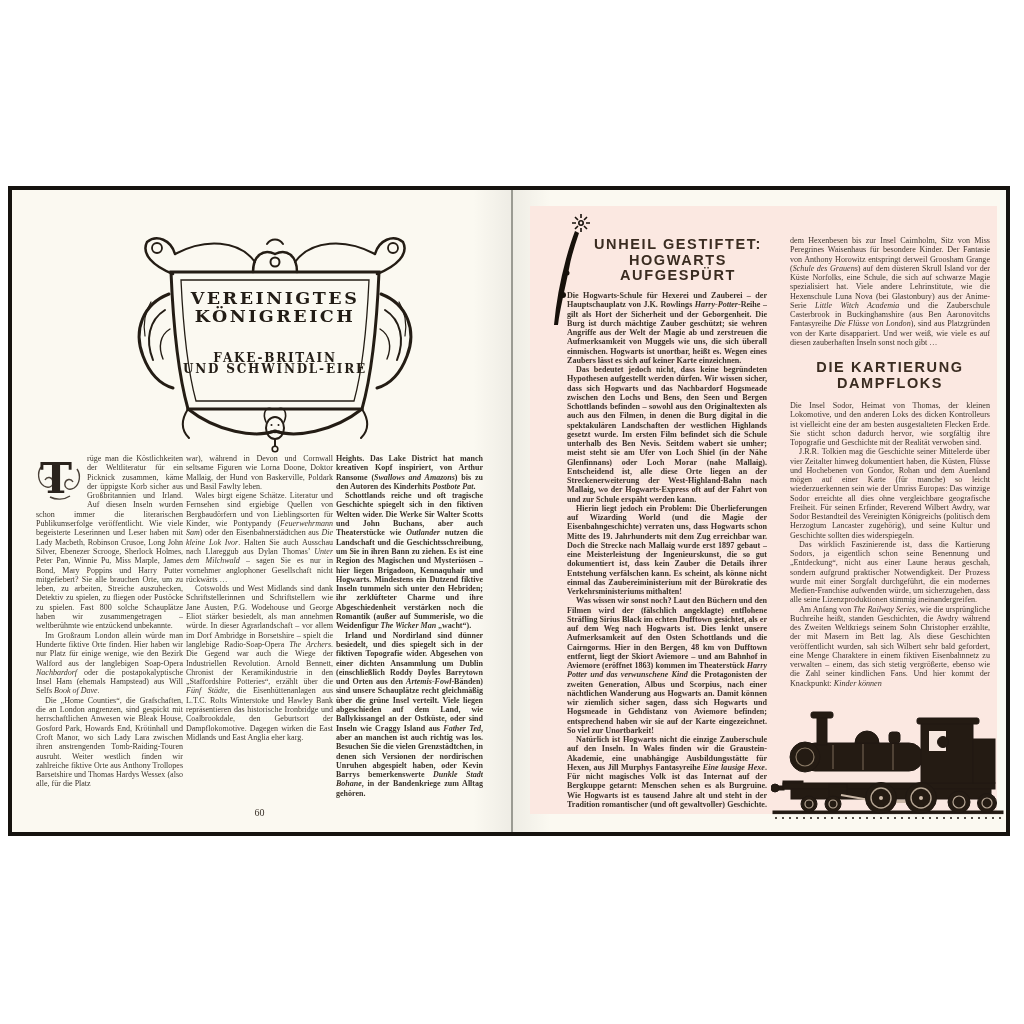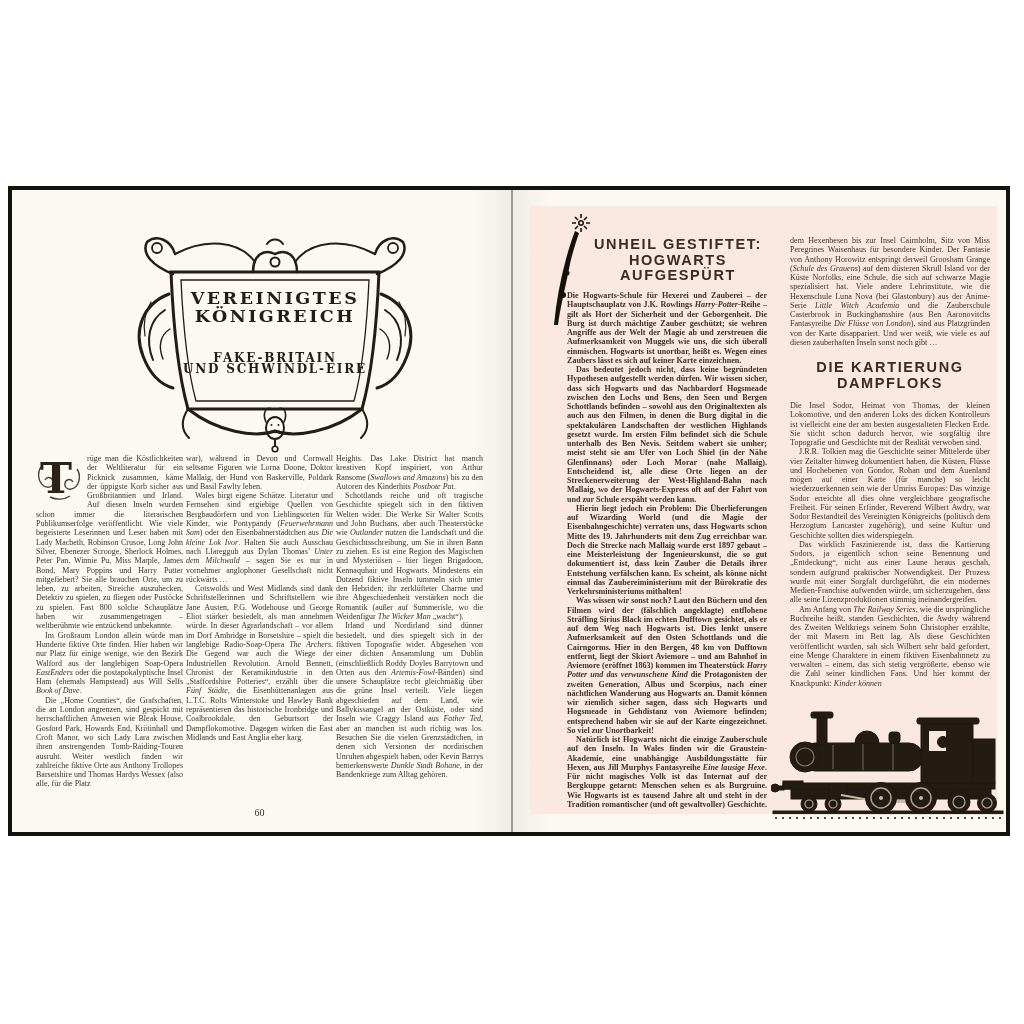--- a/index.html
+++ b/index.html
@@ -28,21 +28,21 @@
                  font-family:"DejaVu Serif", serif; font-weight:700; font-size:12px;
                  line-height:11px; letter-spacing:1.8px; color:#231d16; }
 
   
   .col { position:absolute; overflow:hidden; color:#3b332b; text-align:justify;
          font-size:8px; line-height:9.3px; hyphens:auto; -webkit-hyphens:auto; }
   .col p { margin:0; }
   .col p + p { text-indent:9px; }
   .col i { font-style:italic; }
   .lcol { top:264px; width:147px; height:352px; }
-  .l1 { left:24px; } .l2 { left:174px; } .l3 { left:324px; }
+  .l1 { left:24px; } .l2 { left:174px; } .l3 { left:324px;font-weight:bold; }
 
   .dropcap { float:left; position:relative; width:46px; height:46px; margin:1px 5px 1px 0; }
   .dc-letter { position:absolute; left:4px; top:0; font-family:"DejaVu Serif", serif;
                font-weight:700; font-size:43px; line-height:46px; color:#2a231c; }
   .dc-orn { position:absolute; left:0; top:0; width:46px; height:46px; }
 
   .page-number { position:absolute; left:174px; top:617px; width:147px; text-align:center;
                  font-size:10px; color:#3b332b; }
 
   
@@ -122,21 +122,21 @@
             <svg class="dc-orn" viewBox="0 0 46 46" aria-hidden="true">
               <g fill="none" stroke="#4a4138" stroke-width="1.4">
                 <path d="M5,12 C1,18 2,27 8,31 C13,34 18,31 17,26 C16,22 11,21 9,25"></path>
                 <path d="M41,14 C45,20 44,29 38,33 C33,36 28,33 29,28 C30,24 35,23 37,27"></path>
                 <path d="M14,42 C20,45 28,45 34,41"></path>
               </g>
             </svg>
             <span class="dc-letter">T</span>
           </span><span>rüge man die Köstlichkeiten der Weltliteratur für ein Picknick zusammen, käme der üppigste Korb sicher aus Großbritannien und Irland. Auf diesen Inseln wurden schon immer die literarischen Publikumserfolge veröffentlicht. Wie viele begeisterte Leserinnen und Leser haben mit Lady Macbeth, Robinson Crusoe, Long John Silver, Ebenezer Scrooge, Sherlock Holmes, Peter Pan, Winnie Pu, Miss Marple, James Bond, Mary Poppins und Harry Putter mitgefiebert? Sie alle brauchen Orte, um zu leben, zu arbeiten, Streiche auszuhecken, Detektiv zu spielen, zu fliegen oder Pustöcke zu spielen. Fast 800 solche Schauplätze haben wir zusammengetragen – weltberühmte wie entzückend unbekannte.</span>
         </p>
-        <p>Im Großraum London allein würde man Hunderte fiktive Orte finden. Hier haben wir nur Platz für einige wenige, wie den Bezirk Walford aus der langlebigen Soap-Opera <i>EastEnders</i> oder die postapokalyptische Insel Ham (ehemals Hampstead) aus Will Selfs <i>Book of Dave</i>.</p>
+        <p>Im Großraum London allein würde man Hunderte fiktive Orte finden. Hier haben wir nur Platz für einige wenige, wie den Bezirk Walford aus der langlebigen Soap-Opera <i>Nachbardorf</i> oder die postapokalyptische Insel Ham (ehemals Hampstead) aus Will Selfs <i>Book of Dave</i>.</p>
         <p>Die „Home Counties“, die Grafschaften, die an London angrenzen, sind gespickt mit herrschaftlichen Anwesen wie Bleak House, Gosford Park, Howards End, Krötinhall und Croft Manor, wo sich Lady Lara zwischen ihren anstrengenden Tomb-Raiding-Touren ausruht. Weiter westlich finden wir zahlreiche fiktive Orte aus Anthony Trollopes Barsetshire und Thomas Hardys Wessex (also alle, für die Platz</p>
       </div>
 
       <div class="col lcol l2">
         <p>war), während in Devon und Cornwall seltsame Figuren wie Lorna Doone, Doktor Mallaig, der Hund von Baskerville, Poldark und Basil Fawlty leben.</p>
         <p>Wales birgt eigene Schätze. Literatur und Fernsehen sind ergiebige Quellen von Bergbaudörfern und von Lieblingsorten für Kinder, wie Pontypandy (<i>Feuerwehrmann Sam</i>) oder den Eisenbahnerstädtchen aus <i>Die kleine Lok Ivor</i>. Halten Sie auch Ausschau nach Llareggub aus Dylan Thomas’ <i>Unter dem Milchwald</i> – sagen Sie es nur in vornehmer anglophoner Gesellschaft nicht rückwärts …</p>
         <p>Cotswolds und West Midlands sind dank Schriftstellerinnen und Schriftstellern wie Jane Austen, P.G. Wodehouse und George Eliot stärker besiedelt, als man annehmen würde. In dieser Agrarlandschaft – vor allem im Dorf Ambridge in Borsetshire – spielt die langlebige Radio-Soap-Opera <i>The Archers</i>. Die Gegend war auch die Wiege der Industriellen Revolution. Arnold Bennett, Chronist der Keramikindustrie in den „Staffordshire Potteries“, erzählt über die <i>Fünf Städte</i>, die Eisenhüttenanlagen aus L.T.C. Rolts Winterstoke und Hawley Bank repräsentieren das historische Ironbridge und Coalbrookdale, den Geburtsort der Dampflokomotive. Dagegen wirken die East Midlands und East Anglia eher karg.</p>
       </div>
 
       <div class="col lcol l3">

